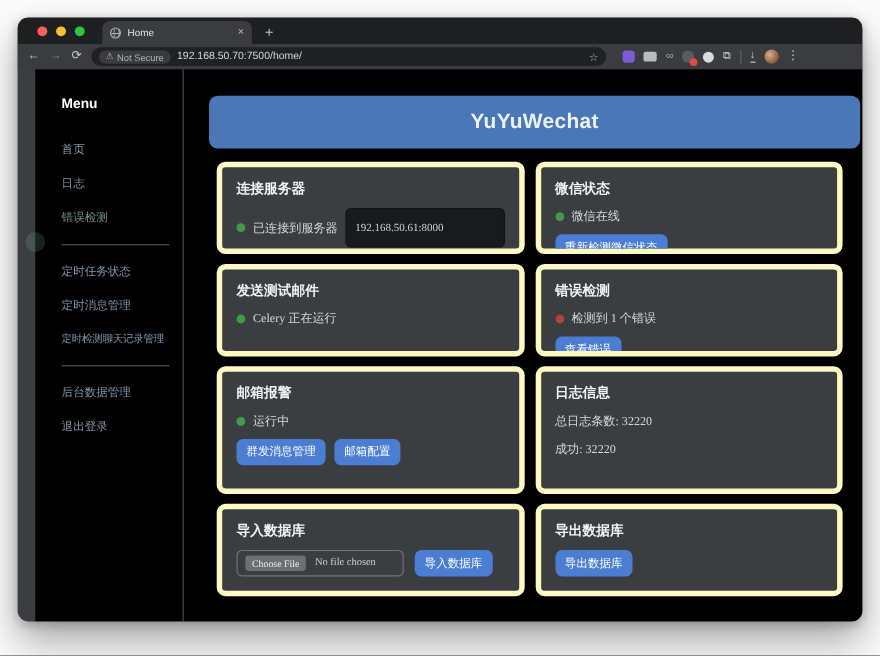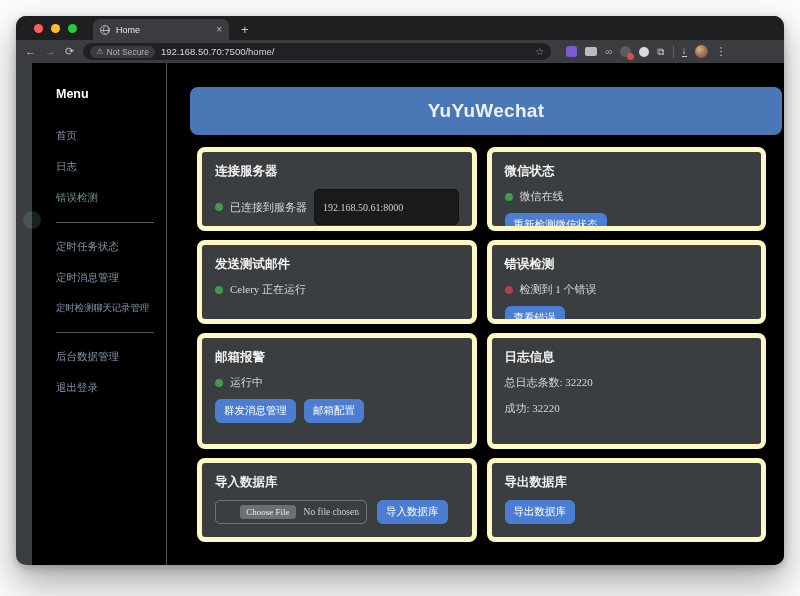--- a/index.html
+++ b/index.html
@@ -69,21 +69,21 @@
   .card-title { color:#f1f2f3; font-size:12.5px; font-weight:700; margin-bottom:9px; }
   .status-row { display:flex; align-items:center; gap:7px; margin-bottom:9px; }
   .dot { width:8px; height:8px; border-radius:50%; flex:0 0 auto; }
   .dot.green { background:#3f9d4a; } .dot.red { background:#b2413e; }
   .status-text { color:#d6d8da; font-size:11px; white-space:nowrap; }
   .btn-row { display:flex; gap:8px; }
   .btn { background:#4b7ed2; color:#fff; border:none; font-size:10.5px; padding:5px 9px; border-radius:6px; font-family:inherit; cursor:pointer; white-space:nowrap; }
   .ip-input { flex:1; min-width:0; background:#191a1b; border:1px solid #121314; border-radius:5px; color:#cfd2d5; font-size:10px; padding:3px 8px; height:36px; font-family:inherit; }
   .log-line { color:#d6d8da; font-size:11px; margin-bottom:11px; }
   .file-row { display:flex; align-items:center; gap:10px; margin-top:4px; }
-  .file-box { border:1px solid #737678; border-radius:5px; display:flex; align-items:center; gap:8px; padding:4px 7px; width:152px;justify-content:flex-end; }
+  .file-box { border:1px solid #737678; border-radius:5px; display:flex; align-items:center; gap:8px; padding:4px 7px; width:152px; }
   .file-chip { background:#6d7073; color:#ececec; font-size:9px; padding:2px 6px; border-radius:3px; white-space:nowrap; }
   .file-status { color:#cfd2d5; font-size:9.5px; white-space:nowrap; }
 </style>
 </head>
 <body>
 
 <div class="window">
 
   <div class="tabstrip">
     <div class="traffic">

